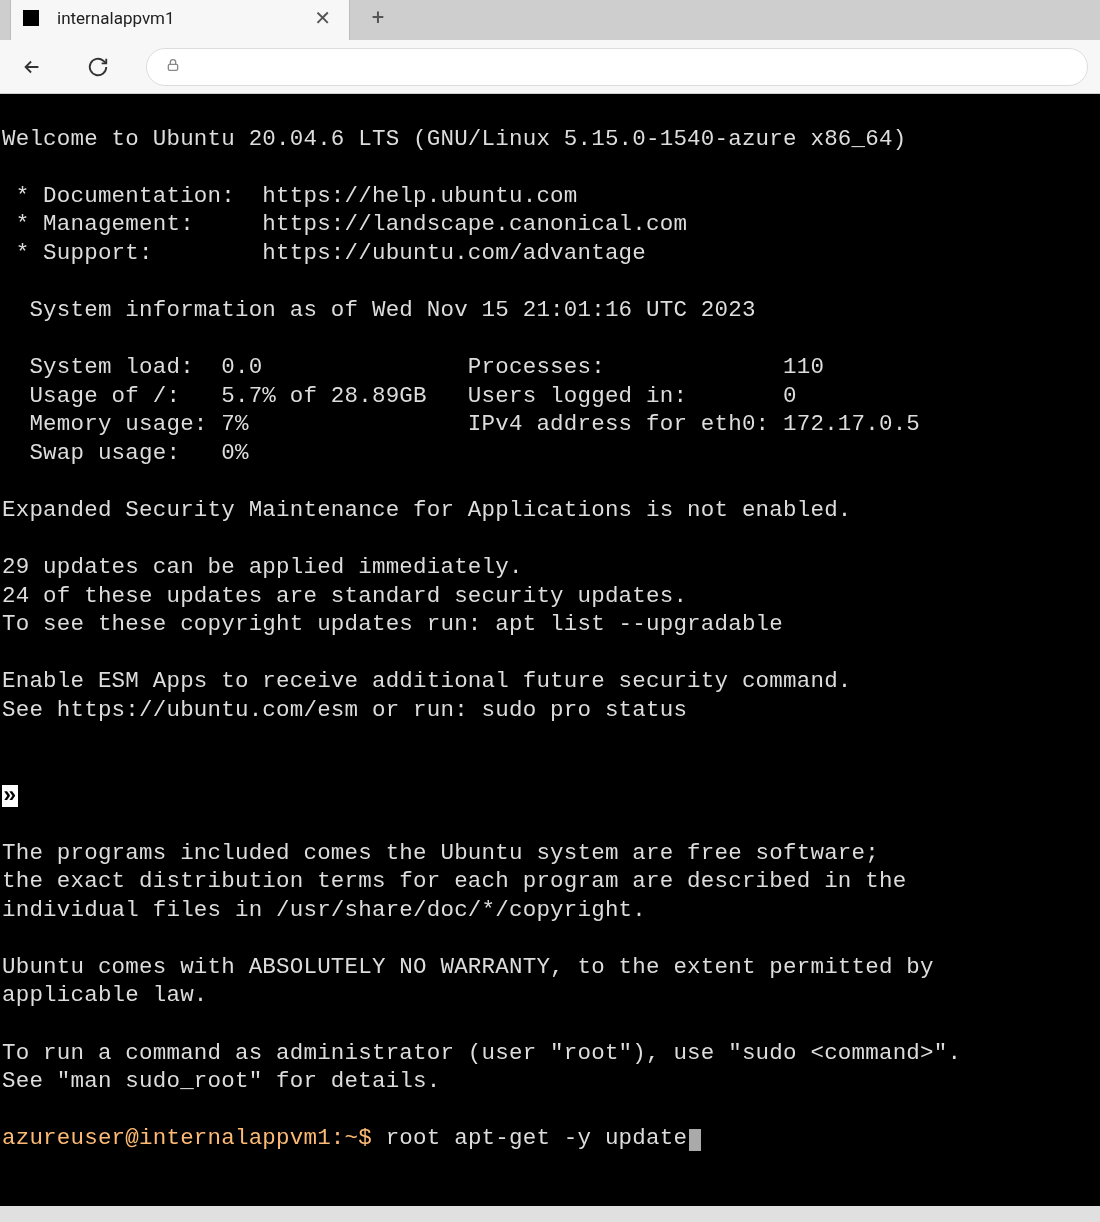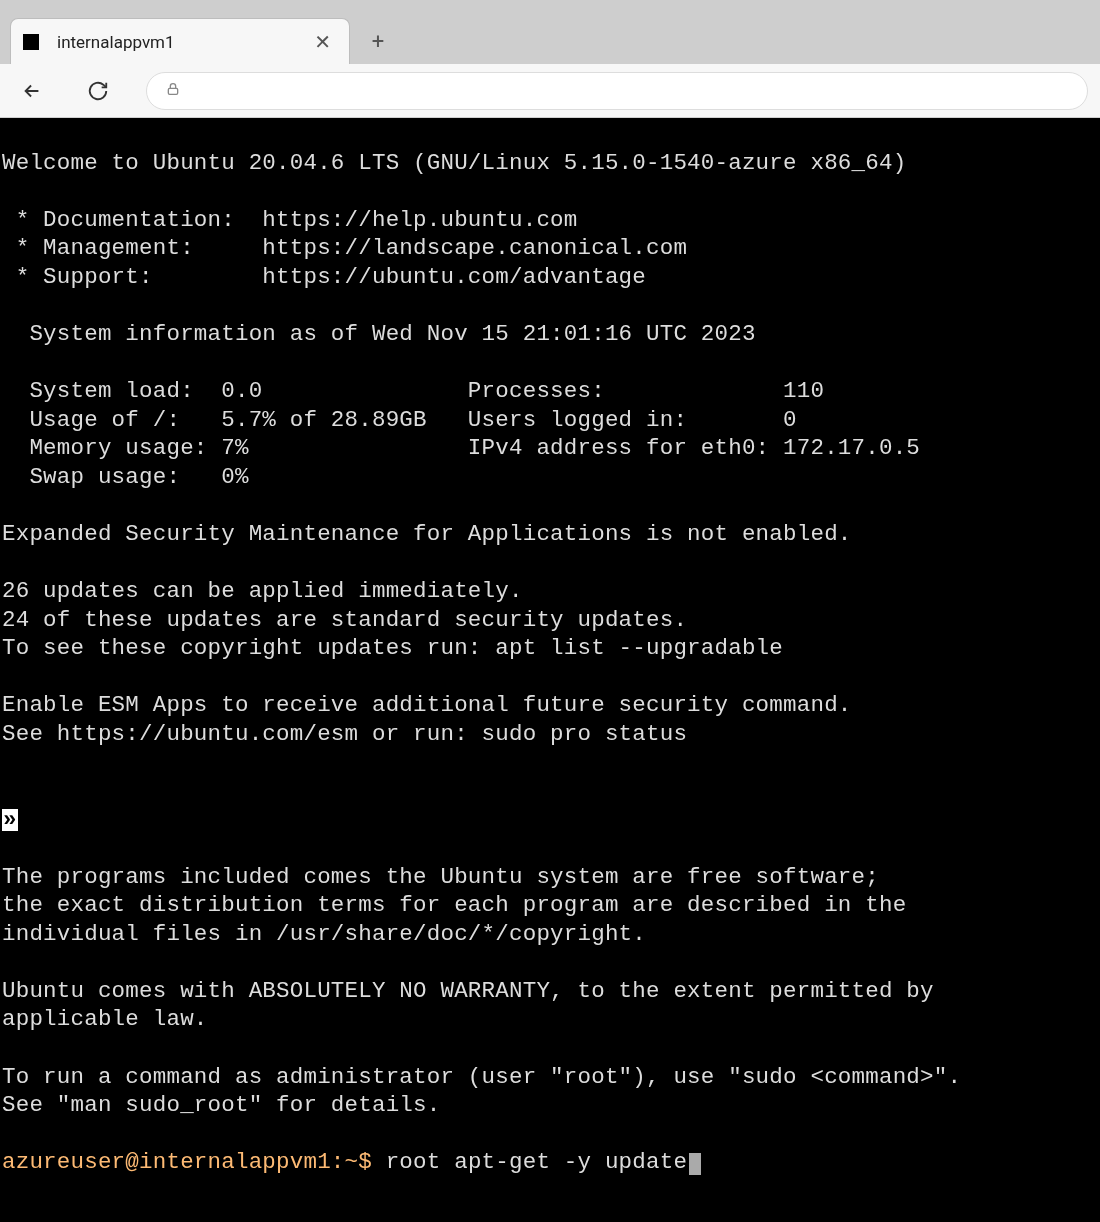--- a/index.html
+++ b/index.html
@@ -5,21 +5,21 @@
     * { margin: 0; padding: 0; box-sizing: border-box; }
     body {
       width: 1100px;
       height: 1222px;
       background: #e0e0e0;
       font-family: -apple-system, BlinkMacSystemFont, "Segoe UI", Roboto, sans-serif;
       overflow: hidden;
     }
     .browser-chrome {
       background: #cecece;
-      height: 64px;
+      height: 40px;
       display: flex;
       align-items: flex-end;
     }
     .tab {
       background: #f7f7f7;
       height: 46px;
       margin-left: 10px;
       border-radius: 8px 8px 0 0;
       display: flex;
       align-items: center;
@@ -169,21 +169,21 @@
 
 <span class="term-line">  System information as of Wed Nov 15 21:01:16 UTC 2023</span>
 
 <span class="term-line">  System load:  0.0               Processes:             110</span>
 <span class="term-line">  Usage of /:   5.7% of 28.89GB   Users logged in:       0</span>
 <span class="term-line">  Memory usage: 7%                IPv4 address for eth0: 172.17.0.5</span>
 <span class="term-line">  Swap usage:   0%</span>
 
 <span class="term-line">Expanded Security Maintenance for Applications is not enabled.</span>
 
-<span class="term-line">26 updates can be applied immediately.</span>
+<span class="term-line">29 updates can be applied immediately.</span>
 <span class="term-line">24 of these updates are standard security updates.</span>
 <span class="term-line">To see these copyright updates run: apt list --upgradable</span>
 
 <span class="term-line">Enable ESM Apps to receive additional future security command.</span>
 <span class="term-line">See https://ubuntu.com/esm or run: sudo pro status</span>
 
 
 <span class="chevron">»</span>
 
 <span class="term-line">The programs included comes the Ubuntu system are free software;</span>

